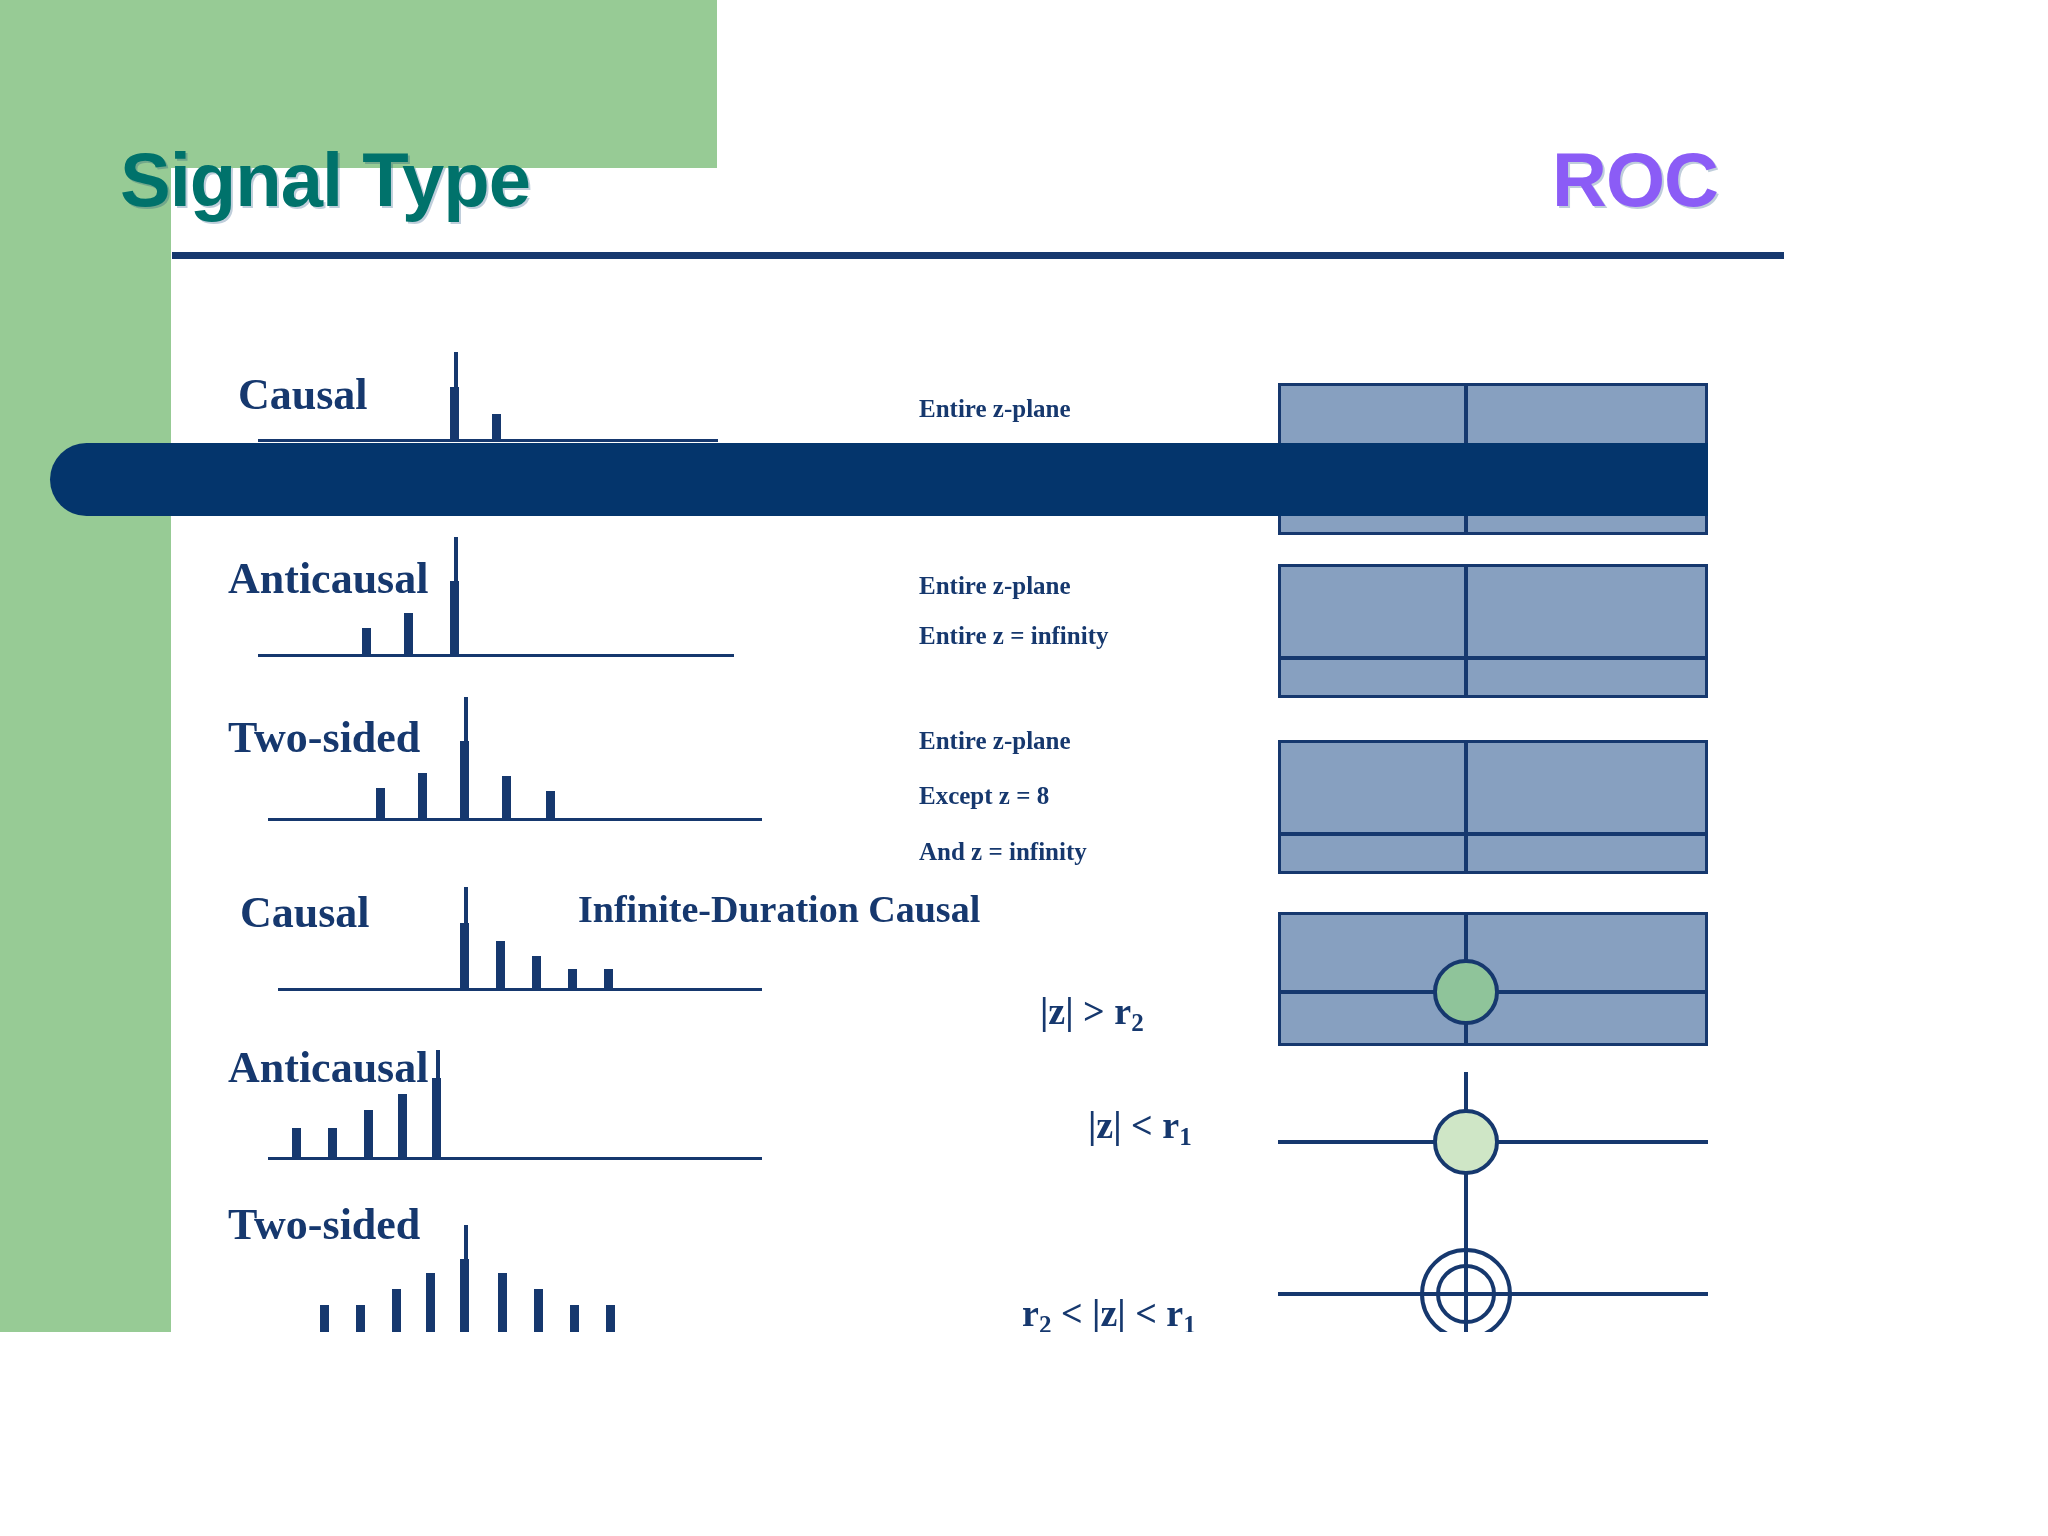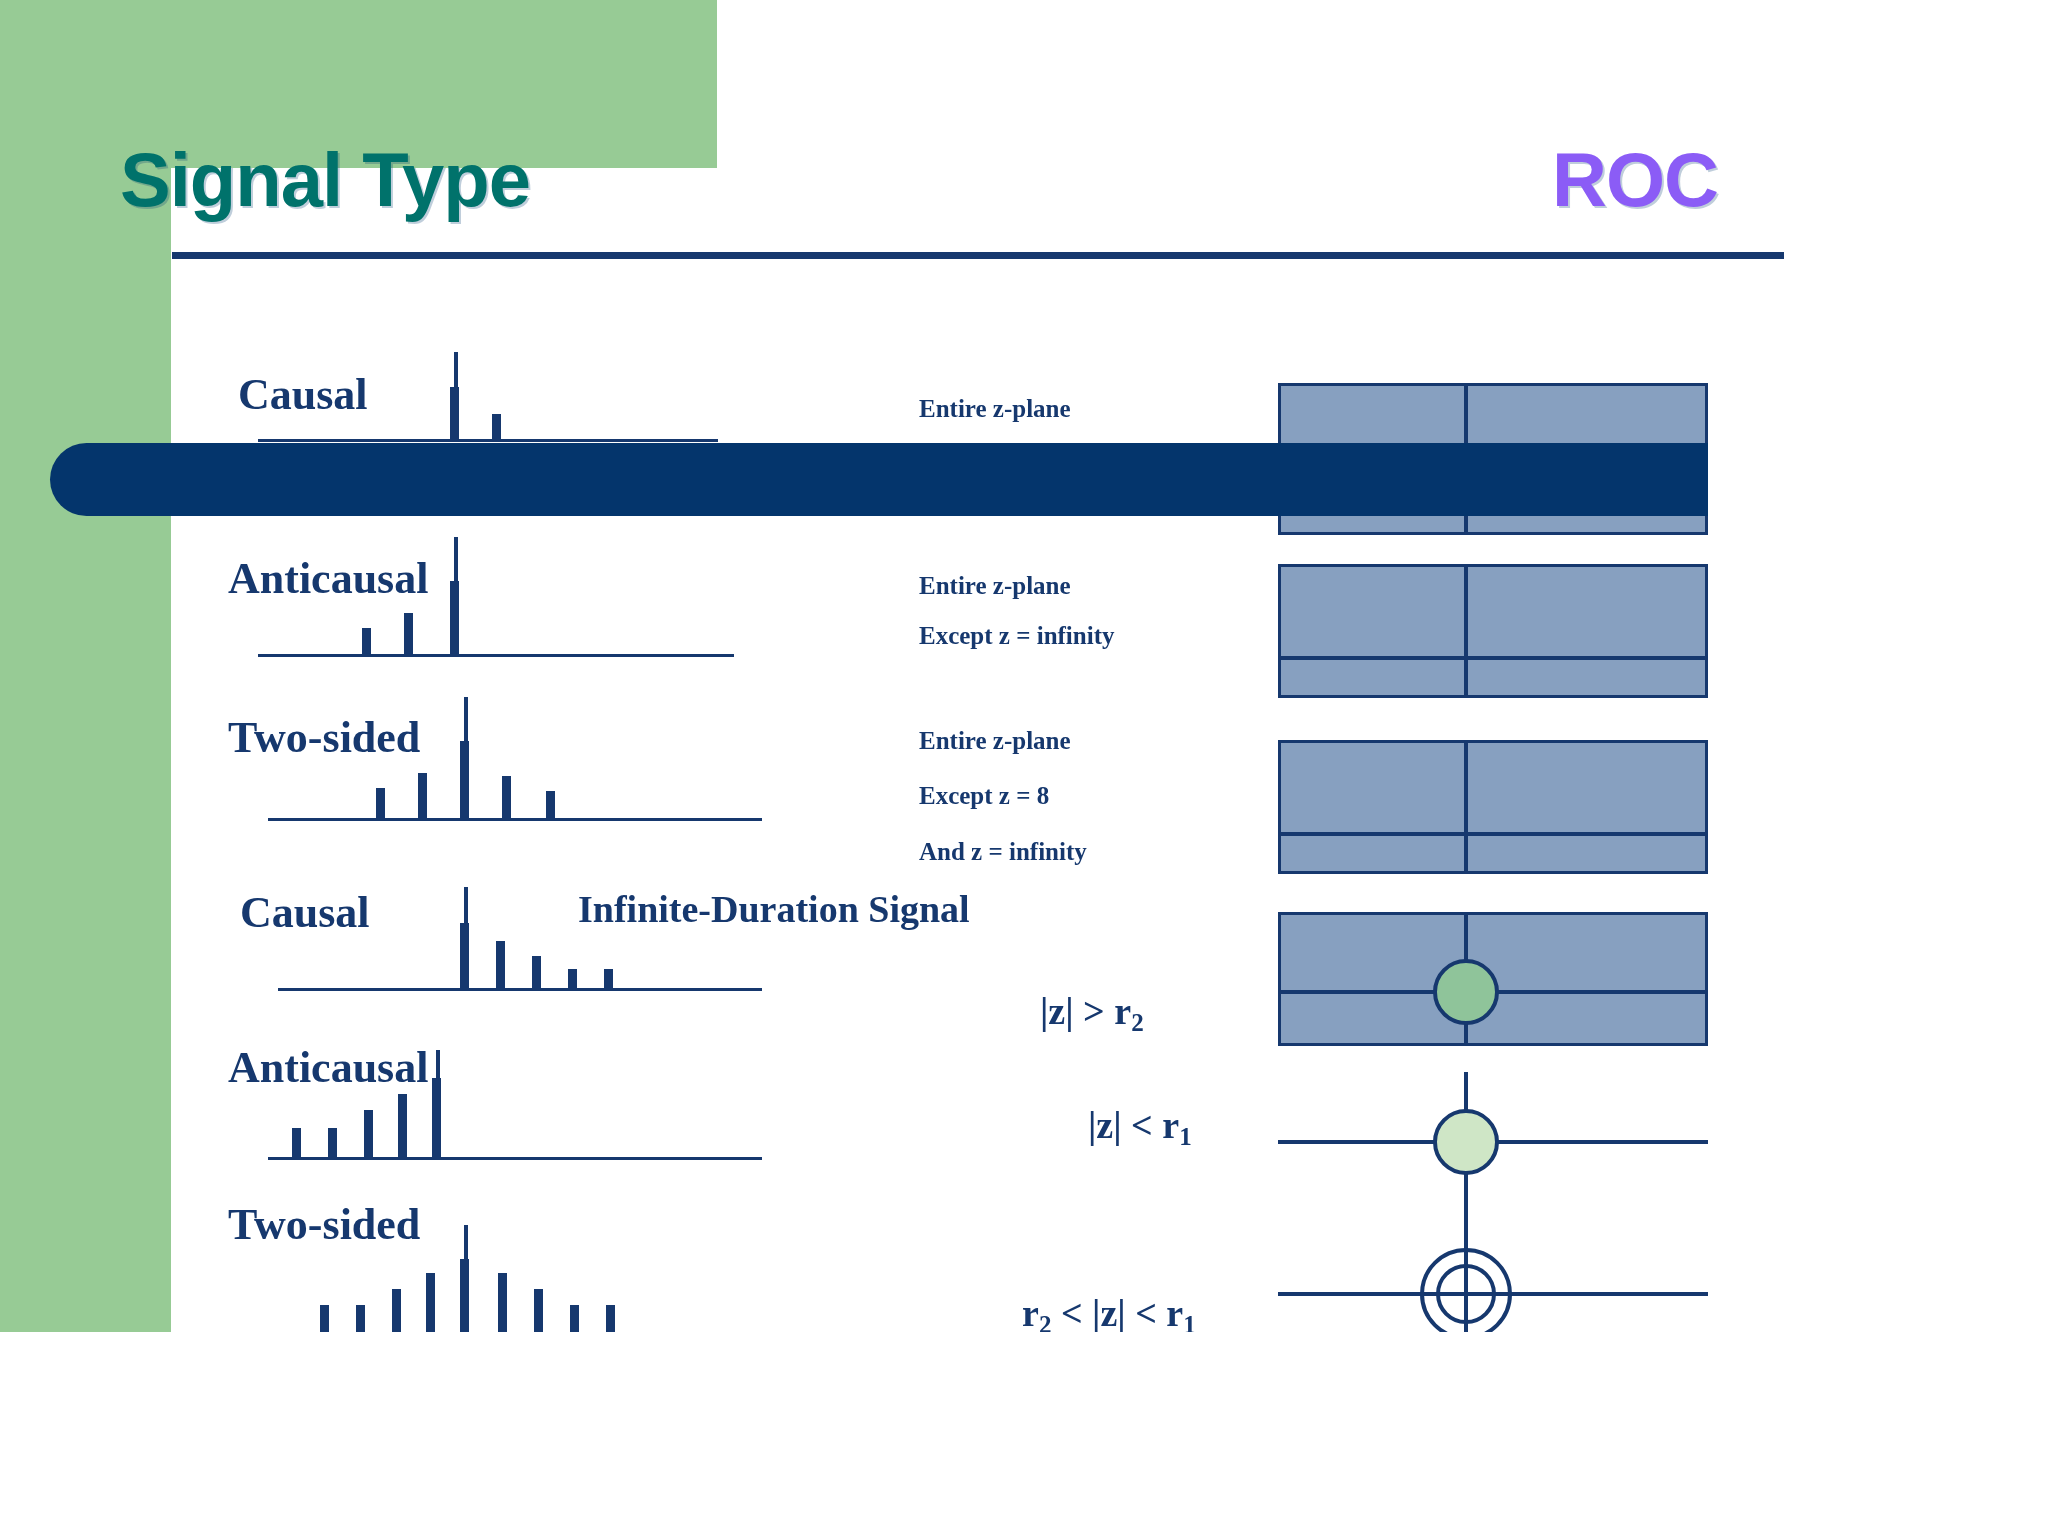--- a/index.html
+++ b/index.html
@@ -81,21 +81,21 @@
 
 <div class="slide">
 
   <div class="green-left"></div>
   <div class="green-top"></div>
 
   <div class="title-left">Signal Type</div>
   <div class="title-right">ROC</div>
   <div class="title-rule"></div>
 
-  <div class="lbl sect-head" style="left:578px;top:888px;">Infinite-Duration Signal</div>
+  <div class="lbl sect-head" style="left:578px;top:888px;">Infinite-Duration Causal</div>
 
   <div class="lbl row-label" style="left:238px;top:370px;">Causal</div>
 
   <div class="stemplot" style="left:258px;top:352px;width:460px;height:90px;">
     <div class="axis" style="width:460px;"></div>
     <div class="stem thin" style="left:196px;height:90px;"></div>
     <div class="stem" style="left:192px;height:55px;"></div>
     <div class="stem" style="left:234px;height:28px;"></div>
   </div>
 
@@ -113,21 +113,21 @@
 
   <div class="stemplot" style="left:258px;top:537px;width:476px;height:120px;">
     <div class="axis" style="width:476px;"></div>
     <div class="stem thin" style="left:196px;height:120px;"></div>
     <div class="stem" style="left:192px;height:76px;"></div>
     <div class="stem" style="left:146px;height:44px;"></div>
     <div class="stem" style="left:104px;height:29px;"></div>
   </div>
 
   <div class="lbl roc-text" style="left:880px;top:572px;">Entire z-plane</div>
-  <div class="lbl roc-text" style="left:880px;top:622px;">Except z = infinity</div>
+  <div class="lbl roc-text" style="left:880px;top:622px;">Entire z = infinity</div>
 
   <div class="zbox" style="left:1278px;top:564px;width:430px;height:134px;">
     <div class="shade"></div>
     <div class="vaxis" style="left:186px;top:0;height:134px;"></div>
     <div class="haxis" style="top:92px;"></div>
   </div>
 
   <div class="lbl row-label" style="left:228px;top:713px;">Two-sided</div>
 
   <div class="stemplot" style="left:268px;top:697px;width:494px;height:124px;">

